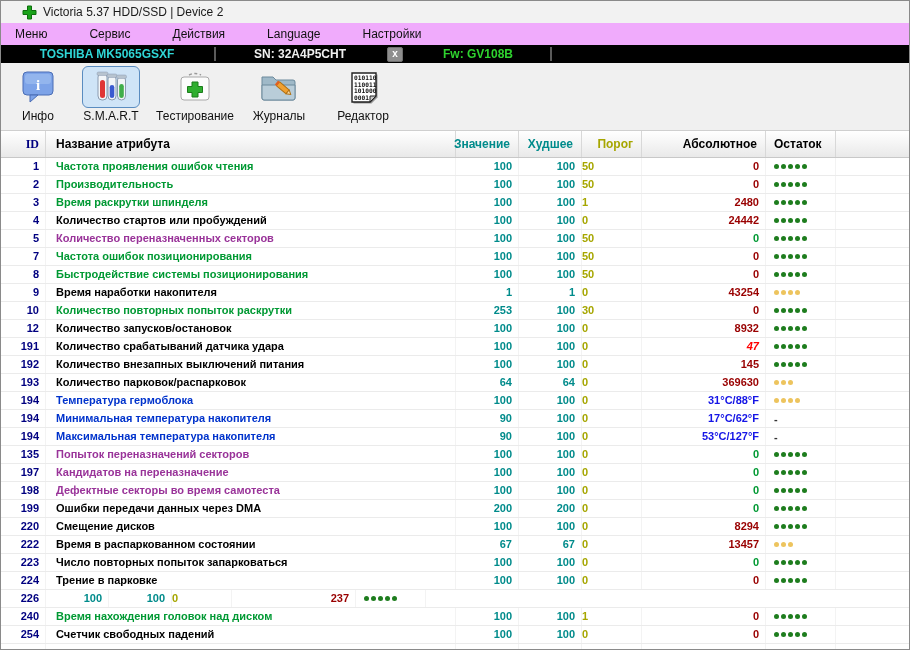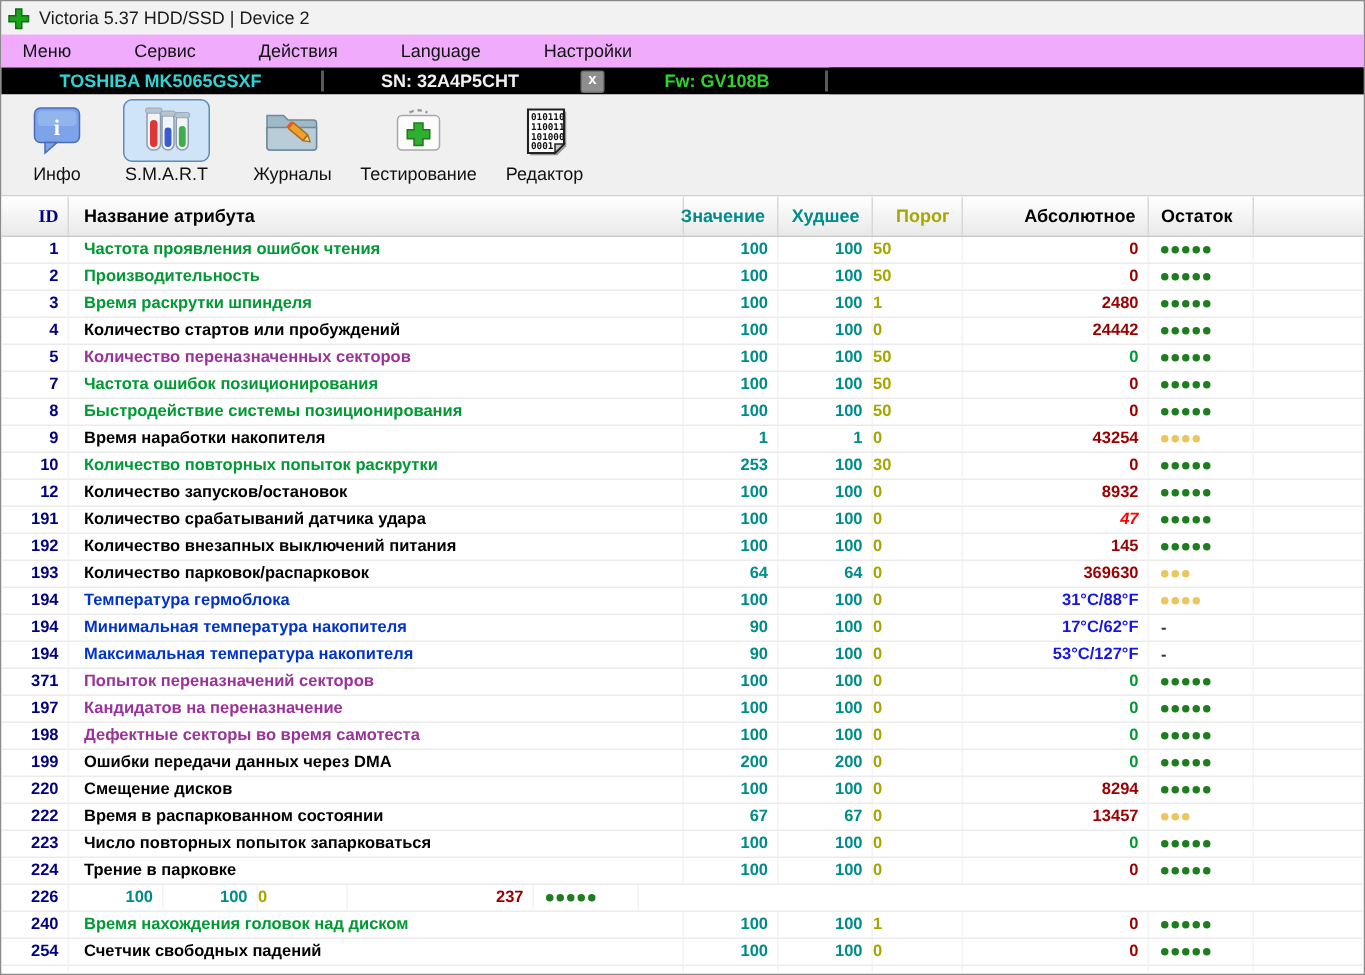--- a/index.html
+++ b/index.html
@@ -1,20 +1,20 @@
 <!DOCTYPE html>
 <html><head>
 <meta charset="utf-8">
 <style>
   html,body{margin:0;padding:0;width:910px;height:650px;overflow:hidden;
     font-family:"Liberation Sans",sans-serif;background:#fff;}
   .window{width:908px;height:648px;border:1px solid #8a8a8a;display:flex;flex-direction:column;background:#fff;}
 
   
-  .titlebar{height:22px;background:#f2f2f2;display:flex;align-items:center;padding-left:4px;flex:0 0 auto;}
+  .titlebar{height:22px;background:#f2f2f2;display:flex;align-items:center;padding-left:21px;flex:0 0 auto;}
   .title-icon{width:15px;height:15px;display:inline-flex;margin-right:6px;}
   .title-text{font-size:12px;color:#1a1a1a;}
 
   
   .menubar{height:22px;background:#f0abfc;display:flex;align-items:center;padding-left:8px;flex:0 0 auto;}
   .menu-item{font-size:12px;color:#111;padding:2px 6px;margin-right:30px;cursor:default;}
 
   
   .devicebar{height:18px;background:#000;display:flex;align-items:center;flex:0 0 auto;font-size:12px;font-weight:bold;}
   .dev-sec{display:flex;align-items:center;justify-content:center;height:100%;}
@@ -126,42 +126,42 @@
             <rect x="13" y="3" width="10" height="3.5" rx="1.5" fill="#b7c3cf" stroke="#8a9bb0" stroke-width="0.5"></rect>
             <rect x="23.5" y="5" width="8" height="24" rx="4" fill="#f2f5f8" stroke="#8a9bb0"></rect>
             <rect x="25.2" y="13" width="4.6" height="14" rx="2.3" fill="#3fae4a"></rect>
             <rect x="22.5" y="4" width="10" height="3.5" rx="1.5" fill="#b7c3cf" stroke="#8a9bb0" stroke-width="0.5"></rect>
           </svg>
         </div>
         <div class="tb-label">S.M.A.R.T</div>
       </div>
       <div class="tb-btn">
         <div class="icon-box">
+          <svg width="40" height="32" viewBox="0 0 40 32">
+            <path d="M14 4 q6 -3 12 0" fill="none" stroke="#9a9a9a" stroke-width="1.5" stroke-dasharray="3 2.5"></path>
+            <rect x="6" y="6" width="28" height="23" rx="3" fill="#fcfcfc" stroke="#a8a8a8"></rect>
+            <path d="M17 11 h6 v4.5 h4.5 v6 h-4.5 v4.5 h-6 v-4.5 h-4.5 v-6 h4.5 z" fill="#2fae2f" stroke="#1b7c1b"></path>
+          </svg>
+        </div>
+        <div class="tb-label">Тестирование</div>
+      </div>
+      <div class="tb-btn">
+        <div class="icon-box">
           <svg width="40" height="30" viewBox="0 0 40 30">
             <path d="M3 5 h11 l3 3 h17 a2 2 0 0 1 2 2 v16 a2 2 0 0 1 -2 2 H5 a2 2 0 0 1 -2 -2 z" fill="#9fb9c8" stroke="#6d8painted" stroke-width="0"></path>
             <path d="M3 5 h11 l3 3 h17 a2 2 0 0 1 2 2 v16 a2 2 0 0 1 -2 2 H5 a2 2 0 0 1 -2 -2 z" fill="#9fb9c8" stroke="#6d8a9c"></path>
             <path d="M3 13 h33 v13 a2 2 0 0 1 -2 2 H5 a2 2 0 0 1 -2 -2 z" fill="#b9cdd9" stroke="#6d8a9c"></path>
             <g transform="rotate(40 24 16)">
               <rect x="17" y="13.5" width="13" height="5" rx="1" fill="#f0a030" stroke="#b06f10"></rect>
               <path d="M30 13.5 L34 16 L30 18.5 Z" fill="#f7d9a8" stroke="#b06f10"></path>
               <rect x="15.5" y="13.5" width="2.5" height="5" fill="#e06020"></rect>
             </g>
           </svg>
         </div>
         <div class="tb-label">Журналы</div>
-      </div>
-      <div class="tb-btn">
-        <div class="icon-box">
-          <svg width="40" height="32" viewBox="0 0 40 32">
-            <path d="M14 4 q6 -3 12 0" fill="none" stroke="#9a9a9a" stroke-width="1.5" stroke-dasharray="3 2.5"></path>
-            <rect x="6" y="6" width="28" height="23" rx="3" fill="#fcfcfc" stroke="#a8a8a8"></rect>
-            <path d="M17 11 h6 v4.5 h4.5 v6 h-4.5 v4.5 h-6 v-4.5 h-4.5 v-6 h4.5 z" fill="#2fae2f" stroke="#1b7c1b"></path>
-          </svg>
-        </div>
-        <div class="tb-label">Тестирование</div>
       </div>
       <div class="tb-btn">
         <div class="icon-box">
           <svg width="32" height="34" viewBox="0 0 32 34">
             <path d="M5 3 h24 v23 l-6 6 H5 z" fill="#2a2a2a" opacity="0.45" transform="translate(1.5,1.5)"></path>
             <path d="M5 3 h24 v23 l-6 6 H5 z" fill="#ffffff" stroke="#222" stroke-width="1.4"></path>
             <path d="M29 26 l-6 6 v-6 z" fill="#c8c8c8" stroke="#222" stroke-width="1"></path>
             <text x="7" y="10" font-size="6.2" font-family="DejaVu Sans Mono,monospace" font-weight="bold" fill="#111">010110</text>
             <text x="7" y="16.5" font-size="6.2" font-family="DejaVu Sans Mono,monospace" font-weight="bold" fill="#111">110011</text>
             <text x="7" y="23" font-size="6.2" font-family="DejaVu Sans Mono,monospace" font-weight="bold" fill="#111">101000</text>
@@ -422,21 +422,21 @@
           <div class="td c-val">90</div>
           <div class="td c-worst">100</div>
           <div class="td c-thr">0</div>
           <div class="td c-abs ab-blue">53°C/127°F</div>
           <div class="td c-rem">
             <span class="dash">-</span>
           </div>
           <div class="td c-fill"></div>
         </div>
         <div class="tr">
-          <div class="td c-id">371</div>
+          <div class="td c-id">135</div>
           <div class="td c-name nm-purple">Попыток переназначений секторов</div>
           <div class="td c-val">100</div>
           <div class="td c-worst">100</div>
           <div class="td c-thr">0</div>
           <div class="td c-abs ab-green">0</div>
           <div class="td c-rem">
             <span class="dot green"></span>
             <span class="dot green"></span>
             <span class="dot green"></span>
             <span class="dot green"></span>

